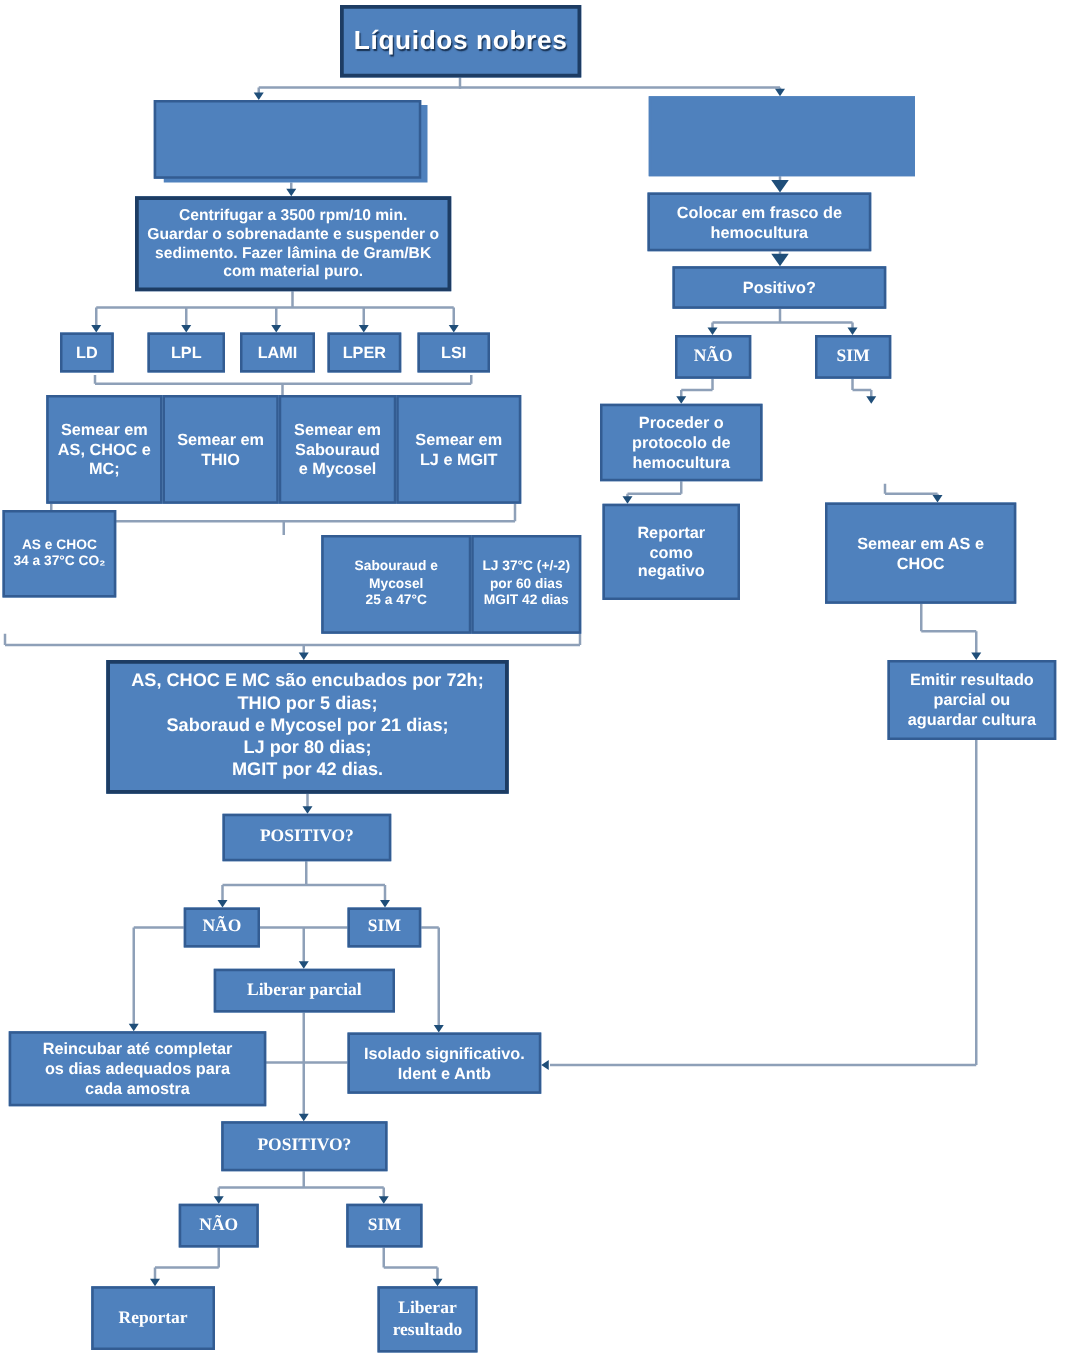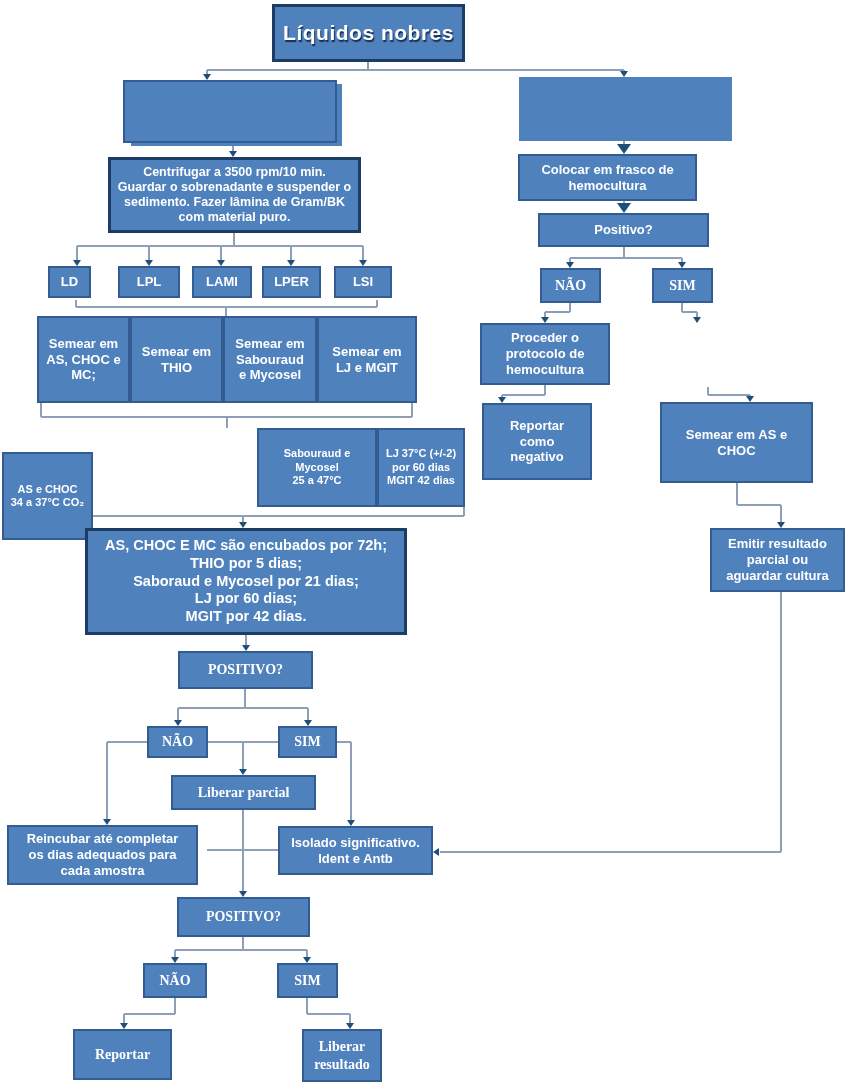--- a/index.html
+++ b/index.html
@@ -173,41 +173,41 @@
 AS, CHOC e
 MC;</div>
   <div class="box" style="left:130px;top:316px;width:93px;height:87px">Semear  em
 THIO</div>
   <div class="box" style="left:223px;top:316px;width:94px;height:87px">Semear em
 Sabouraud
 e Mycosel</div>
   <div class="box" style="left:317px;top:316px;width:100px;height:87px">Semear  em
 LJ e MGIT</div>
 
-  <div class="box fs11" style="left:2px;top:452px;width:91px;height:88px">AS e CHOC
+  <div class="box fs11" style="left:2px;top:408px;width:91px;height:70px">AS e CHOC
 34 a 37°C CO₂</div>
   <div class="box fs11" style="left:257px;top:428px;width:120px;height:79px">Sabouraud e
 Mycosel
 25 a 47°C</div>
   <div class="box fs11" style="left:377px;top:428px;width:88px;height:79px">LJ 37°C  (+/-2)
 por 60 dias
 MGIT 42 dias</div>
 
   <div class="box thick fs15" style="left:85px;top:528px;width:322px;height:107px">AS, CHOC E MC são encubados por 72h;
 THIO por 5 dias;
 Saboraud e Mycosel por 21 dias;
-LJ por 60 dias;
+LJ por 80 dias;
 MGIT por 42 dias.</div>
 
   <div class="box fs14" style="left:178px;top:651px;width:135px;height:38px">POSITIVO?</div>
   <div class="box fs14" style="left:147px;top:726px;width:61px;height:32px">NÃO</div>
   <div class="box fs14" style="left:278px;top:726px;width:59px;height:32px">SIM</div>
   <div class="box fs14" style="left:171px;top:775px;width:145px;height:35px">Liberar parcial</div>
 
-  <div class="box" style="left:7px;top:825px;width:191px;height:60px">Reincubar até completar
+  <div class="box" style="left:7px;top:825px;width:206px;height:60px">Reincubar até completar
 os dias adequados para
 cada amostra</div>
   <div class="box" style="left:278px;top:826px;width:155px;height:49px">Isolado significativo.
 Ident e Antb</div>
 
   <div class="box fs14" style="left:177px;top:897px;width:133px;height:40px">POSITIVO?</div>
   <div class="box fs14" style="left:143px;top:963px;width:64px;height:35px">NÃO</div>
   <div class="box fs14" style="left:277px;top:963px;width:61px;height:35px">SIM</div>
   <div class="box fs14" style="left:73px;top:1029px;width:99px;height:51px">Reportar</div>
   <div class="box fs14" style="left:302px;top:1029px;width:80px;height:53px">Liberar

